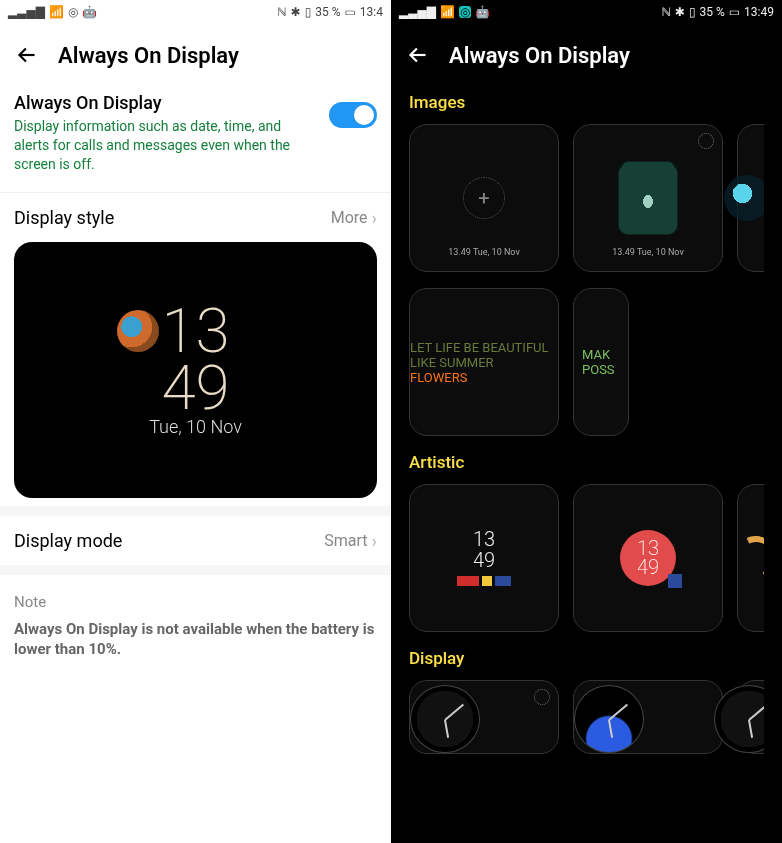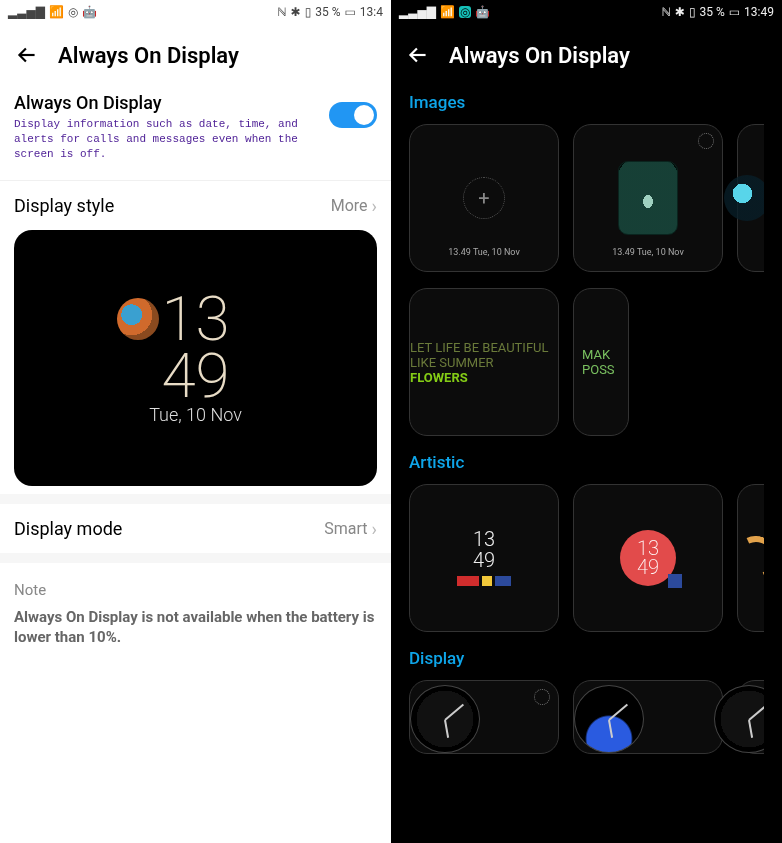--- a/index.html
+++ b/index.html
@@ -19,21 +19,21 @@
 
 .header { display: flex; align-items: center; padding: 18px 14px 14px; gap: 18px; }
 .header h1 { font-size: 22px; font-weight: 600; }
 .pane-right .header h1 { color: #fff; }
 .back-arrow svg { display: block; }
 
 
 .setting-block { padding: 10px 14px 18px; border-bottom: 1px solid #f0f0f0; }
 .setting-row { display: flex; align-items: flex-start; justify-content: space-between; gap: 14px; }
 .setting-title { font-size: 18px; font-weight: 500; margin-bottom: 4px; }
-.setting-desc { font-size: 11px; color: #4c1d95; line-height: 1.35; max-width: 300px; font-family: Liberation Mono, monospace; }
+.setting-desc { font-size: 14px; color: #15803d; line-height: 1.35; max-width: 300px; }
 
 .toggle { width: 48px; height: 26px; border-radius: 13px; background: #2196f3; position: relative; flex-shrink: 0; margin-top: 10px; }
 .toggle::after { content: ""; position: absolute; right: 3px; top: 3px; width: 20px; height: 20px; border-radius: 50%; background: #fff; }
 
 .row-link { display: flex; align-items: flex-end; justify-content: space-between; padding: 14px; font-size: 18px; }
 .row-link .value { color: #888; font-size: 16px; display: flex; align-items: center; gap: 4px; margin-left: 8px; }
 .chev { color: #bbb; font-size: 18px; }
 .section-gap { border-top: 10px solid #f6f6f6; }
 
 
@@ -41,39 +41,39 @@
 .preview .clock { font-size: 62px; font-weight: 200; line-height: 0.92; text-align: left; position: relative; }
 .preview .bird { position: absolute; left: -44px; top: 8px; width: 42px; height: 42px; border-radius: 50%; background: radial-gradient(circle at 35% 40%, #3aa0d0 0 28%, #d06a2c 28% 55%, #8a4a1f 55% 100%); }
 .preview .date { font-size: 18px; color: #ddd; font-weight: 300; }
 
 .note-block { padding: 18px 14px; }
 .note-label { color: #888; font-size: 15px; margin-bottom: 8px; }
 .note-text { color: #666; font-size: 15px; line-height: 1.35; font-weight: bold; }
 
 
 .r-section { padding: 10px 18px 6px; }
-.r-section h2 { font-size: 17px; font-weight: 500; color: #0ea5e9; margin-bottom: 12px; }
+.r-section h2 { font-size: 17px; font-weight: 500; color: #fde047; margin-bottom: 12px; }
 .tiles { display: flex; gap: 14px; overflow: hidden; }
 .tile {
   flex: 0 0 150px; height: 148px; border-radius: 18px;
   border: 1px solid #333; background: #0c0c0c;
   display: flex; flex-direction: column; align-items: center; justify-content: center;
   position: relative; color: #ddd; font-size: 10px;
 }
 .tile.partial { flex: 0 0 56px; }
 .tile .cap { position: absolute; bottom: 14px; font-size: 9px; color: #aaa; }
 .tile .plus-circle { width: 42px; height: 42px; border: 1px dotted #555; border-radius: 50%; display: flex; align-items: center; justify-content: center; font-size: 20px; color: #888; }
 .tile .gear { position: absolute; top: 8px; right: 8px; width: 16px; height: 16px; border: 1px dotted #777; border-radius: 50%; }
 .tile .deer { width: 60px; height: 74px; border-radius: 10px; background: radial-gradient(ellipse at 50% 55%, #9fd0c0 0 12%, rgba(23,66,56,0.95) 12% 90%, #020a08 90%); border:1px solid #0a241e; }
 .tile .orb { width: 46px; height: 46px; border-radius: 50%; background: radial-gradient(circle at 40% 40%, #58d5ea 0 25%, rgba(8,30,40,0.8) 25% 100%); }
 .tile .txt { font-size: 15px; letter-spacing: 1px; }
 .tile .txt-chinese { color: #d6a65a; }
 .tile .txt-flowers { font-size: 13px; }
 .tile .txt-flowers .small { font-size: 13px; color: #6a7a3a; display:block; }
-.tile .txt-flowers .big { color: #84cc16; font-weight: 700; margin-top: 24px; }
+.tile .txt-flowers .big { color: #f97316; font-weight: 400; margin-top: 24px; }
 .tile .txt-make { color: #7ac060; font-size: 13px; text-align: left; }
 .tile .art-blocks { display:flex; flex-direction:column; align-items:center; gap:2px; }
 .tile .art-blocks .nums { color:#eee; font-size:20px; font-weight:300; line-height:0.95; }
 .tile .art-blocks .bars { display:flex; gap:3px; margin-top:4px; }
 .tile .art-blocks .bars span { display:block; height:10px; }
 .tile .art-circle { width:56px; height:56px; border-radius:50%; background:#e24b4b; display:flex; align-items:center; justify-content:center; color:#fff; font-size:20px; font-weight:200; line-height:0.95; position:relative; }
 .tile .art-circle::after { content:""; position:absolute; right:-6px; bottom:-2px; width:14px; height:14px; background:#2c4a9c; }
 .tile .art-ring { width:44px; height:44px; border-radius:50%; border:6px solid; border-color:#e2a24b #e2a24b transparent transparent; transform:rotate(20deg); }
 .tile .analog { width:70px; height:70px; border-radius:50%; border:1px solid #444; position:relative; background:radial-gradient(circle at 50% 50%, #111 0 60%, #000 60% 100%); }
 .tile .analog::before, .tile .analog::after { content:""; position:absolute; left:50%; top:50%; background:#ccc; transform-origin:left center; }

